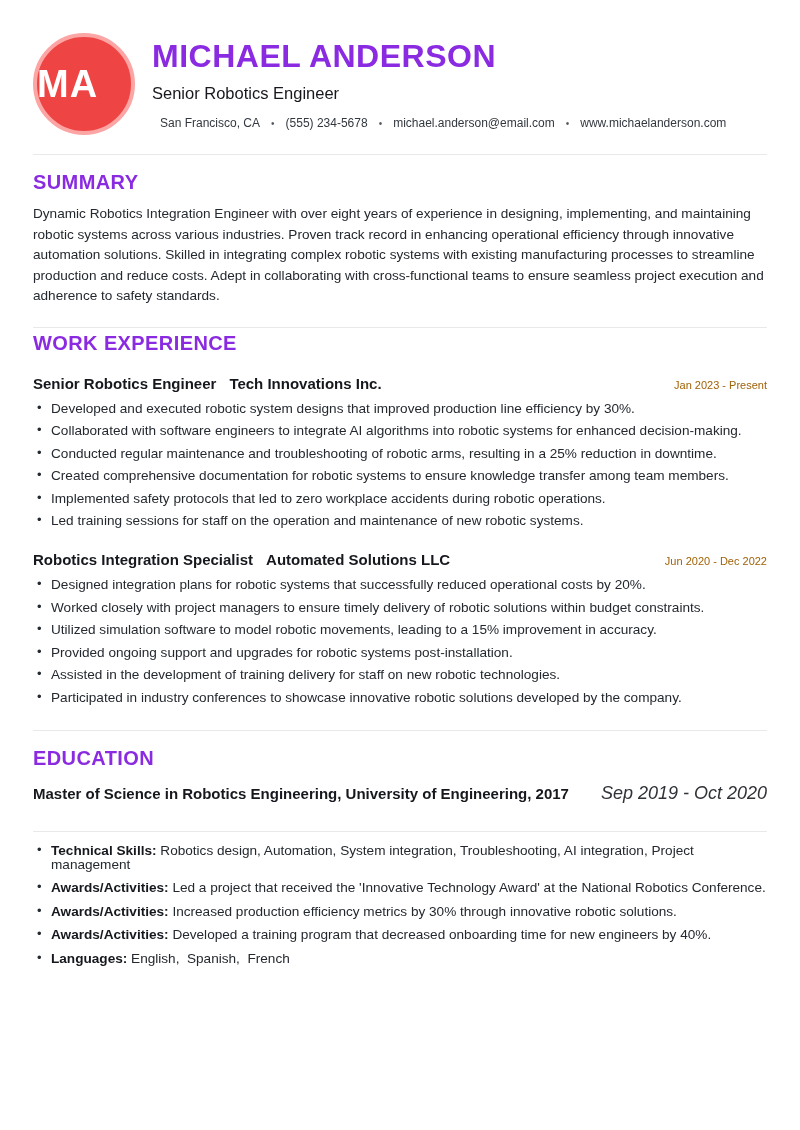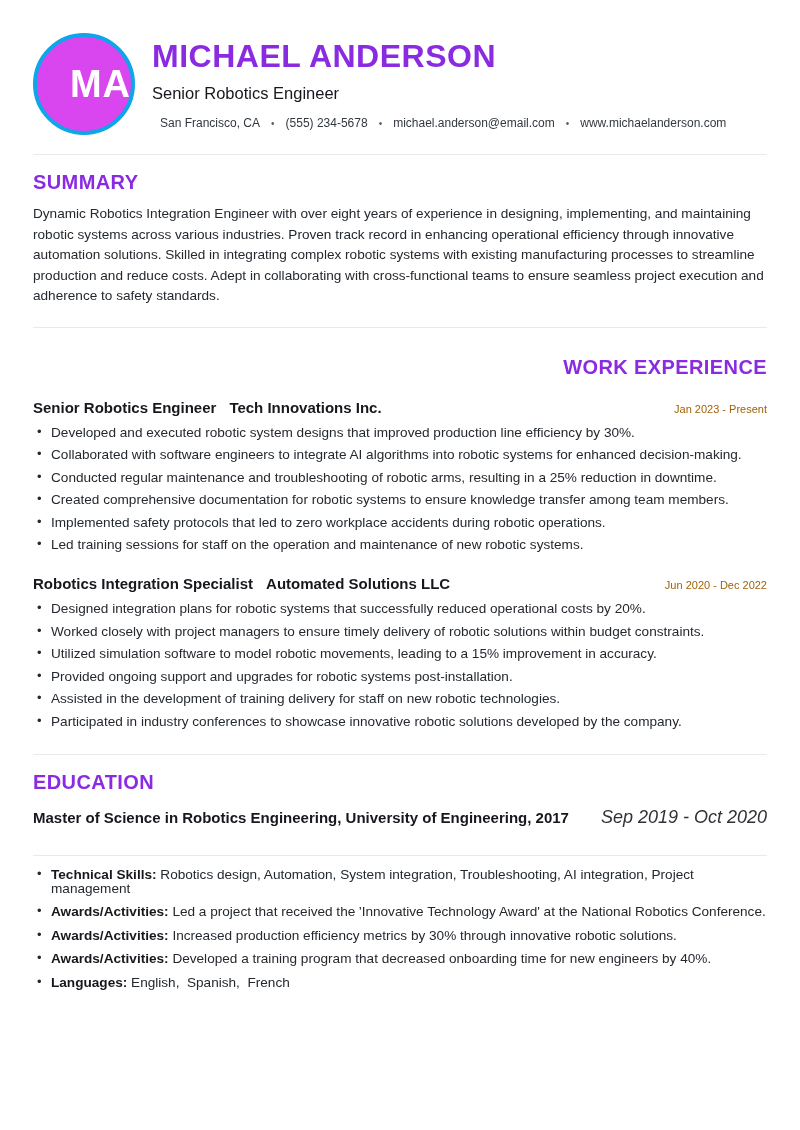--- a/index.html
+++ b/index.html
@@ -9,22 +9,22 @@
     font-family: "Liberation Sans", "DejaVu Sans", sans-serif;
     color: #24292f;
     overflow: hidden;
   }
   .page { padding: 33px 33px 0 33px; }
 
   
   .header { display: flex; align-items: flex-start; gap: 17px; }
   .avatar {
     width: 102px; height: 102px; border-radius: 50%;
-    background: #d946ef; border: 4px solid #0ea5e9;
-    display: flex; align-items: center; justify-content: flex-end;
+    background: #ef4444; border: 4px solid #fca5a5;
+    display: flex; align-items: center; justify-content: flex-start;
     flex: 0 0 auto;
   }
   .avatar span {
     color: #ffffff; font-size: 38px; font-weight: 700; letter-spacing: 1px;
   }
   .header-text { padding-top: 5px; }
   .name {
     color: #8a2be2; font-size: 32px; font-weight: 800; letter-spacing: 0.5px;
   }
   .job-title-line { font-size: 16.5px; color: #16181d; margin-top: 9px; font-weight: 400; }
@@ -42,21 +42,21 @@
   .hdr-divider { margin-top: 19px; }
 
   
   .summary-heading { margin-top: 16px; }
   .summary-text {
     margin-top: 10px; font-size: 13.6px; line-height: 20.5px; color: #24292f;
   }
 
   
   .work-divider { margin-top: 20px; }
-  .work-heading { margin-top: 28px; text-align: right; }
+  .work-heading { margin-top: 4px; }
   .job-header {
     display: flex; justify-content: space-between; align-items: baseline;
     margin-top: 20px;
   }
   .job-titles { display: flex; gap: 13px; align-items: baseline; }
   .job-role, .job-company { font-size: 15px; font-weight: 700; color: #16181d; }
   .job-dates { font-size: 11px; color: #a16207; white-space: nowrap; }
 
   ul.bullets { list-style: none; margin-top: 10px; }
   ul.bullets li {

